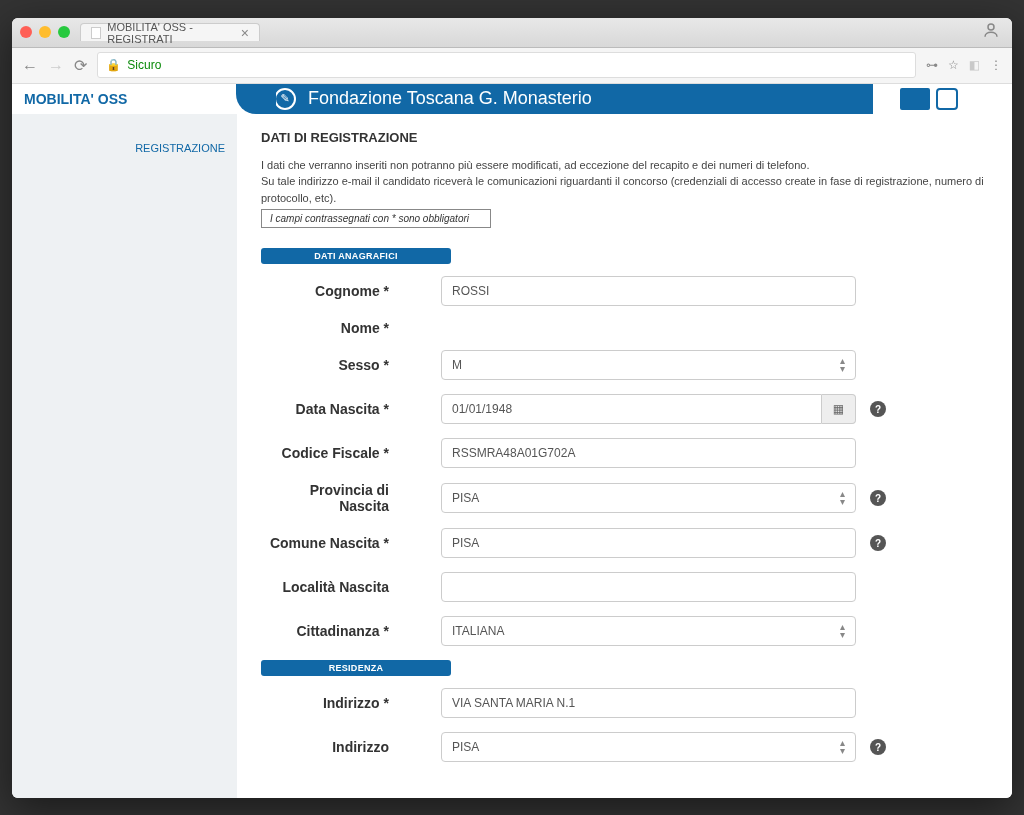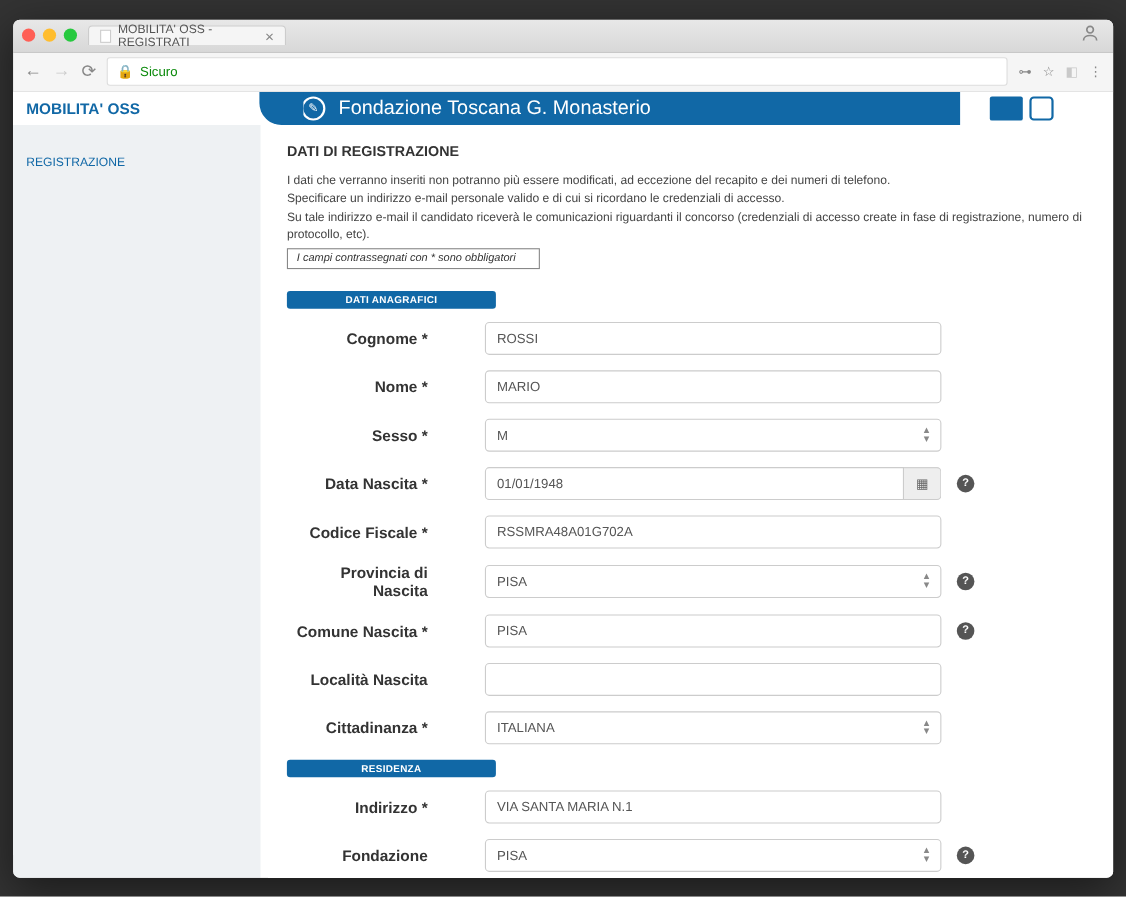--- a/index.html
+++ b/index.html
@@ -28,21 +28,21 @@
 .topbar { display: flex; align-items: center; height: 30px; gap: 19px; }
 .brand-left { width: 225px; background: #fff; color: #1168a6; font-weight: bold; font-size: 14px; padding: 0 12px; display: flex; align-items: center; height: 100%; }
 .brand-mid { flex: 1; background: #1168a6; color: #fff; height: 100%; display: flex; align-items: center; padding: 0 18px; font-size: 18px; gap: 12px; position: relative; }
 .brand-mid::before { content:""; position:absolute; left:-20px; top:0; width:40px; height:30px; background:#1168a6; border-radius: 0 0 0 20px; }
 .brand-logo { width: 22px; height: 22px; border: 2px solid #fff; border-radius: 50%; display: flex; align-items: center; justify-content: center; font-size: 11px; }
 .brand-right { width: 120px; display:flex; align-items:center; gap:6px; padding: 0 8px; }
 .sst-badge { width: 30px; height: 22px; background: #1168a6; border-radius: 2px; }
 .sst-icon { width: 22px; height: 22px; border: 2px solid #1168a6; border-radius: 4px; }
 .layout { display: flex; }
 .sidebar { width: 225px; background: #eef1f3; min-height: 680px; padding-top: 20px; }
-.sidebar-item { color: #1168a6; font-size: 11px; padding: 8px 12px; cursor: pointer; }
+.sidebar-item { color: #1168a6; font-size: 11px; padding: 8px 12px; cursor: pointer; text-align: right; }
 .main { flex: 1; padding: 16px 24px 30px 24px; }
 h2.page-title { font-size: 13px; font-weight: bold; color: #333; margin-bottom: 12px; }
 .intro { font-size: 11px; color: #444; line-height: 1.5; margin-bottom: 3px; }
 .notice-box { border: 1px solid #888; padding: 3px 8px; font-style: italic; font-size: 10px; color: #333; display: inline-block; margin-bottom: 12px; min-width: 230px; }
 .section-badge { background: #1168a6; color: #fff; font-size: 9px; font-weight: bold; text-align: center; padding: 3px 0; width: 190px; border-radius: 3px; margin: 8px 0 12px 0; letter-spacing: 0.3px; }
 .form-row { display: flex; align-items: center; margin-bottom: 14px; }
 .form-label { width: 140px; text-align: right; font-size: 14px; color: #333; font-weight: bold; padding-right: 12px; }
 .form-field { width: 455px; position: relative; padding-left: 40px; }
 .form-field input, .form-field .select { width: 100%; height: 30px; border: 1px solid #ccc; border-radius: 4px; padding: 0 10px; font-size: 12px; color: #555; background: #fff; }
 .form-field .select { display: flex; align-items: center; justify-content: space-between; cursor: pointer; }
@@ -106,34 +106,32 @@
 
     <div class="layout">
       <div class="sidebar">
         <div class="sidebar-item">REGISTRAZIONE</div>
       </div>
 
       <div class="main">
         <h2 class="page-title">DATI DI REGISTRAZIONE</h2>
         <div class="intro">
           <div>I dati che verranno inseriti non potranno più essere modificati, ad eccezione del recapito e dei numeri di telefono.</div>
-          <div>Specificare un indirizzo e-mail personale valido e di cui si ricordano le credenziali di accesso.</div>
           <div>Su tale indirizzo e-mail il candidato riceverà le comunicazioni riguardanti il concorso (credenziali di accesso create in fase di registrazione, numero di protocollo, etc).</div>
         </div>
         <div class="notice-box">I campi contrassegnati con * sono obbligatori</div>
 
         <div class="section-badge">DATI ANAGRAFICI</div>
 
         <div class="form-row">
           <div class="form-label">Cognome *</div>
           <div class="form-field"><input type="text" value="ROSSI" style=""></div>
         </div>
         <div class="form-row">
           <div class="form-label">Nome *</div>
-          <div class="form-field"><input type="text" value="MARIO" style=""></div>
         </div>
         <div class="form-row">
           <div class="form-label">Sesso *</div>
           <div class="form-field">
             <div class="select">
               <span>M</span>
               <span class="sel-arrows">▴<br>▾</span>
             </div>
           </div>
         </div>
@@ -182,21 +180,21 @@
           </div>
         </div>
 
         <div class="section-badge">RESIDENZA</div>
 
         <div class="form-row">
           <div class="form-label">Indirizzo *</div>
           <div class="form-field"><input type="text" value="VIA SANTA MARIA N.1" style=""></div>
         </div>
         <div class="form-row">
-          <div class="form-label">Fondazione</div>
+          <div class="form-label">Indirizzo</div>
           <div class="form-field">
             <div class="select">
               <span>PISA</span>
               <span class="sel-arrows">▴<br>▾</span>
             </div>
           </div>
           <div class="help">?</div>
         </div>
         
         

